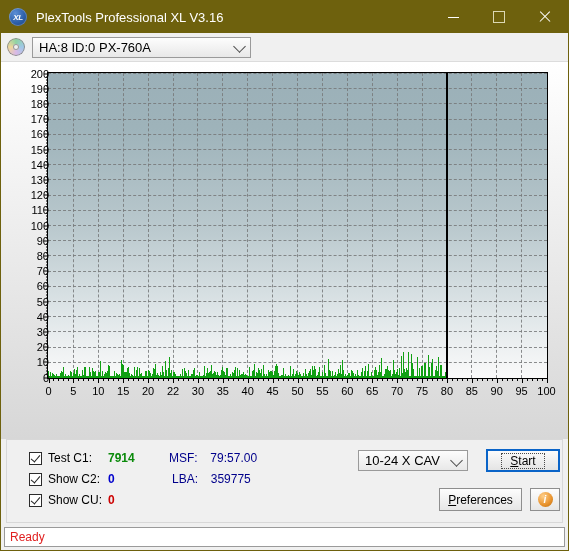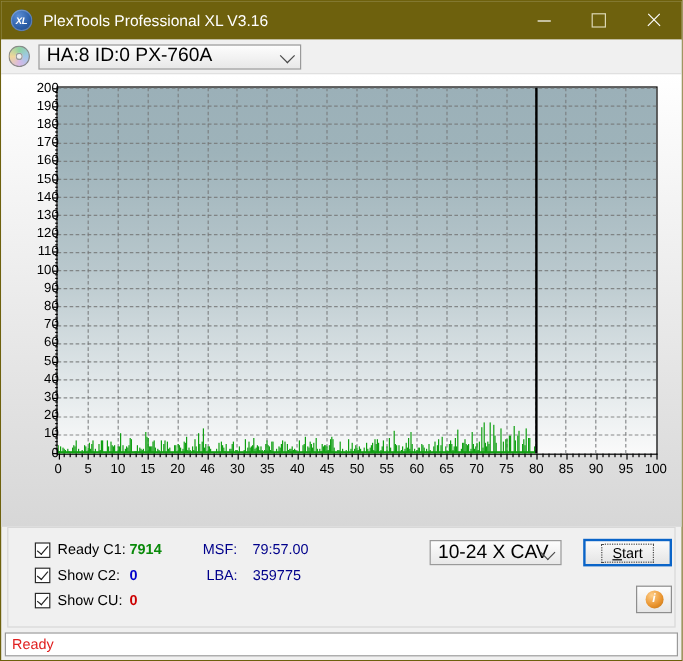--- a/index.html
+++ b/index.html
@@ -97,21 +97,21 @@
     background: #f0f0f0; box-shadow: inset 0 0 0 1px #999;
   }
   .combo {
     position: relative;
     height: 21px;
     box-sizing: border-box;
     border: 1px solid #9a9a9a;
     background: linear-gradient(#fdfdfd, #e8e8e8);
     display: flex; align-items: center;
     padding: 0 20px 0 6px;
-    font-size: 16px; color: #000;
+    font-size: 13px; color: #000;
     white-space: nowrap; overflow: hidden;
   }
   .combo .chev {
     position: absolute; right: 6px; top: 50%;
     width: 8px; height: 8px; margin-top: -5px;
     border-right: 1.4px solid #4a4a4a;
     border-bottom: 1.4px solid #4a4a4a;
     transform: rotate(45deg);
   }
   .combo-drive  { width: 219px; }
@@ -777,21 +777,21 @@
           <div class="xlab" style="left: 1.5px; top: 314px;">0</div>
           <div class="xtick" style="left: 1.5px; top: 306px;"></div>
           <div class="xlab" style="left: 26.4px; top: 314px;">5</div>
           <div class="xtick" style="left: 26.4px; top: 306px;"></div>
           <div class="xlab" style="left: 51.3px; top: 314px;">10</div>
           <div class="xtick" style="left: 51.3px; top: 306px;"></div>
           <div class="xlab" style="left: 76.2px; top: 314px;">15</div>
           <div class="xtick" style="left: 76.2px; top: 306px;"></div>
           <div class="xlab" style="left: 101.1px; top: 314px;">20</div>
           <div class="xtick" style="left: 101.1px; top: 306px;"></div>
-          <div class="xlab" style="left: 126px; top: 314px;">46</div>
+          <div class="xlab" style="left: 126px; top: 314px;">22</div>
           <div class="xtick" style="left: 126px; top: 306px;"></div>
           <div class="xlab" style="left: 150.9px; top: 314px;">30</div>
           <div class="xtick" style="left: 150.9px; top: 306px;"></div>
           <div class="xlab" style="left: 175.8px; top: 314px;">35</div>
           <div class="xtick" style="left: 175.8px; top: 306px;"></div>
           <div class="xlab" style="left: 200.7px; top: 314px;">40</div>
           <div class="xtick" style="left: 200.7px; top: 306px;"></div>
           <div class="xlab" style="left: 225.6px; top: 314px;">45</div>
           <div class="xtick" style="left: 225.6px; top: 306px;"></div>
           <div class="xlab" style="left: 250.5px; top: 314px;">50</div>
@@ -897,21 +897,21 @@
           <div class="xminortick" style="left: 489.54px; top: 306px;"></div>
           <div class="xminortick" style="left: 494.52px; top: 306px;"></div>
         </div>
     </div>
   </div>
 
   <div class="bottompanel">
 
     <div class="chk-row" style="left:22px; top:11px;">
       <span class="cbox"></span>
-      <span class="chk-label">Ready C1:</span>
+      <span class="chk-label">Test C1:</span>
       <span class="val val-c1">7914</span>
     </div>
     <div class="chk-row" style="left:22px; top:32px;">
       <span class="cbox"></span>
       <span class="chk-label">Show C2:</span>
       <span class="val val-c2">0</span>
     </div>
     <div class="chk-row" style="left:22px; top:53px;">
       <span class="cbox"></span>
       <span class="chk-label">Show CU:</span>
@@ -931,20 +931,23 @@
 
     <div class="combo combo-speed">
       <span>10-24 X CAV</span>
       <span class="chev"></span>
     </div>
 
     <div class="btn btn-start">
       <span class="inner"><u class="acc">S</u><span>tart</span></span>
     </div>
 
+    <div class="btn btn-pref">
+      <span><u class="acc">P</u><span>references</span></span>
+    </div>
 
     <div class="btn btn-info">
       <span class="info-icon">i</span>
     </div>
   </div>
 
   <div class="statusbar">
     <span>Ready</span>
   </div>
 </div>

